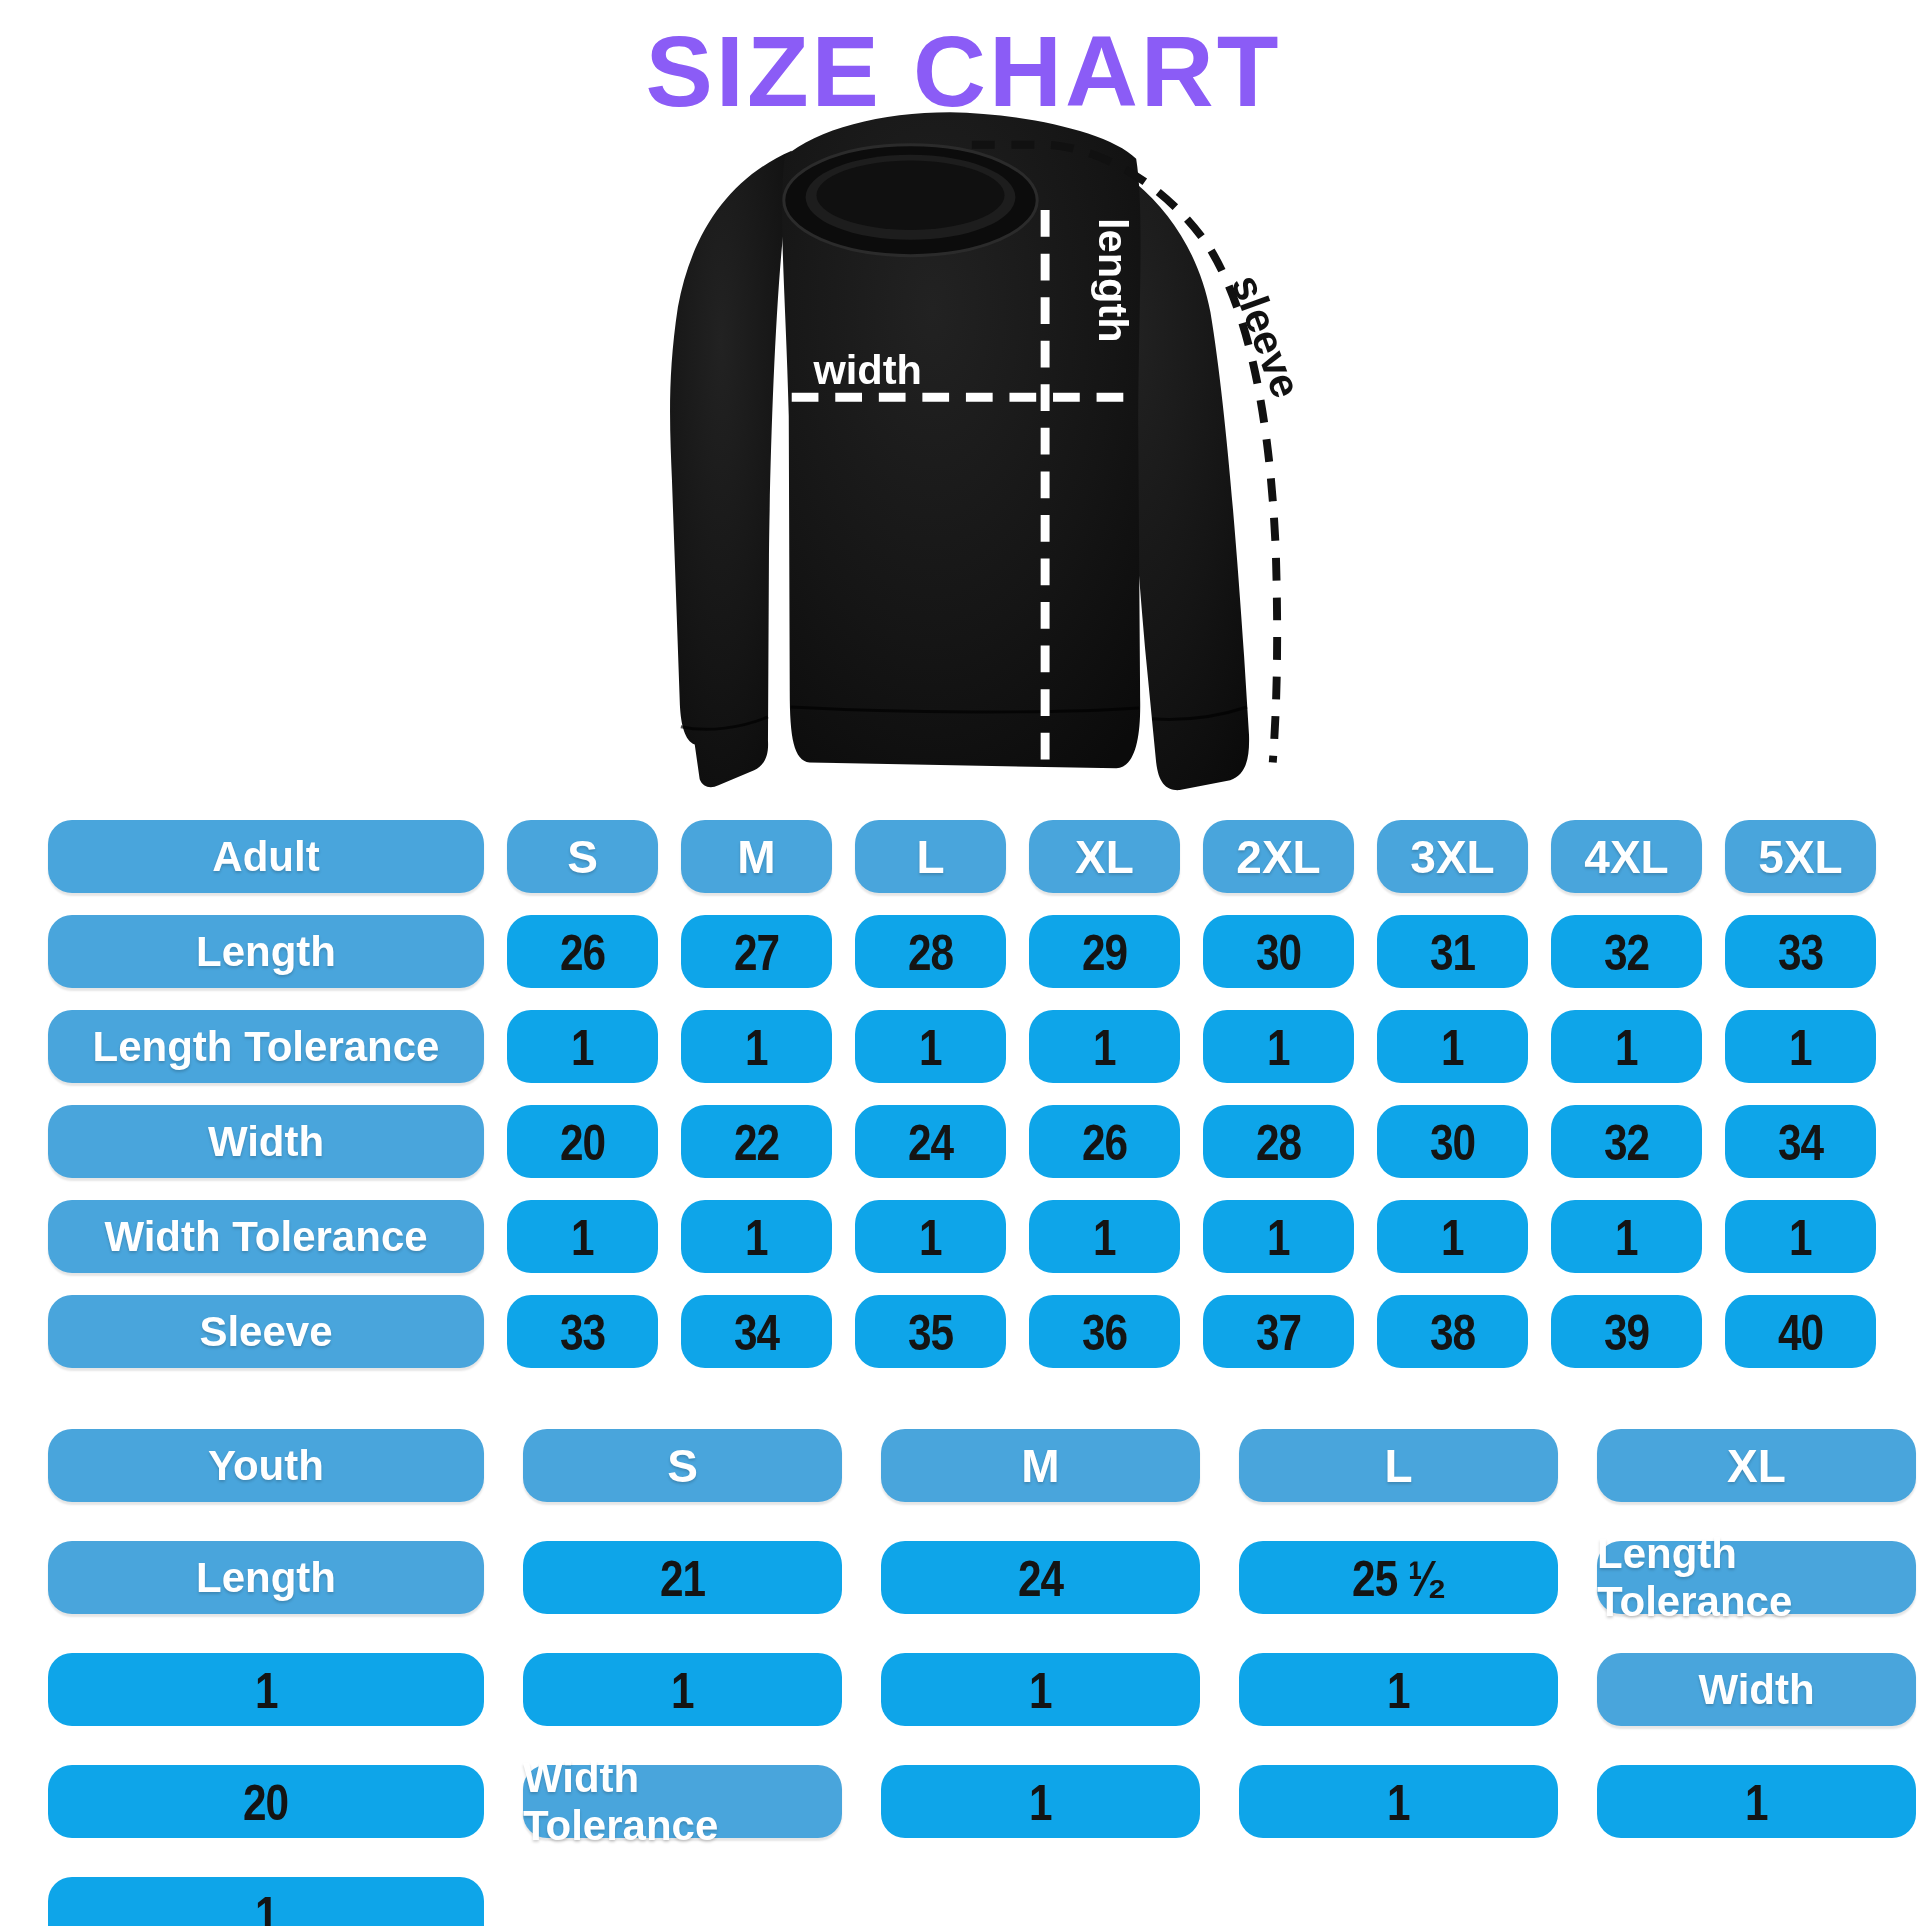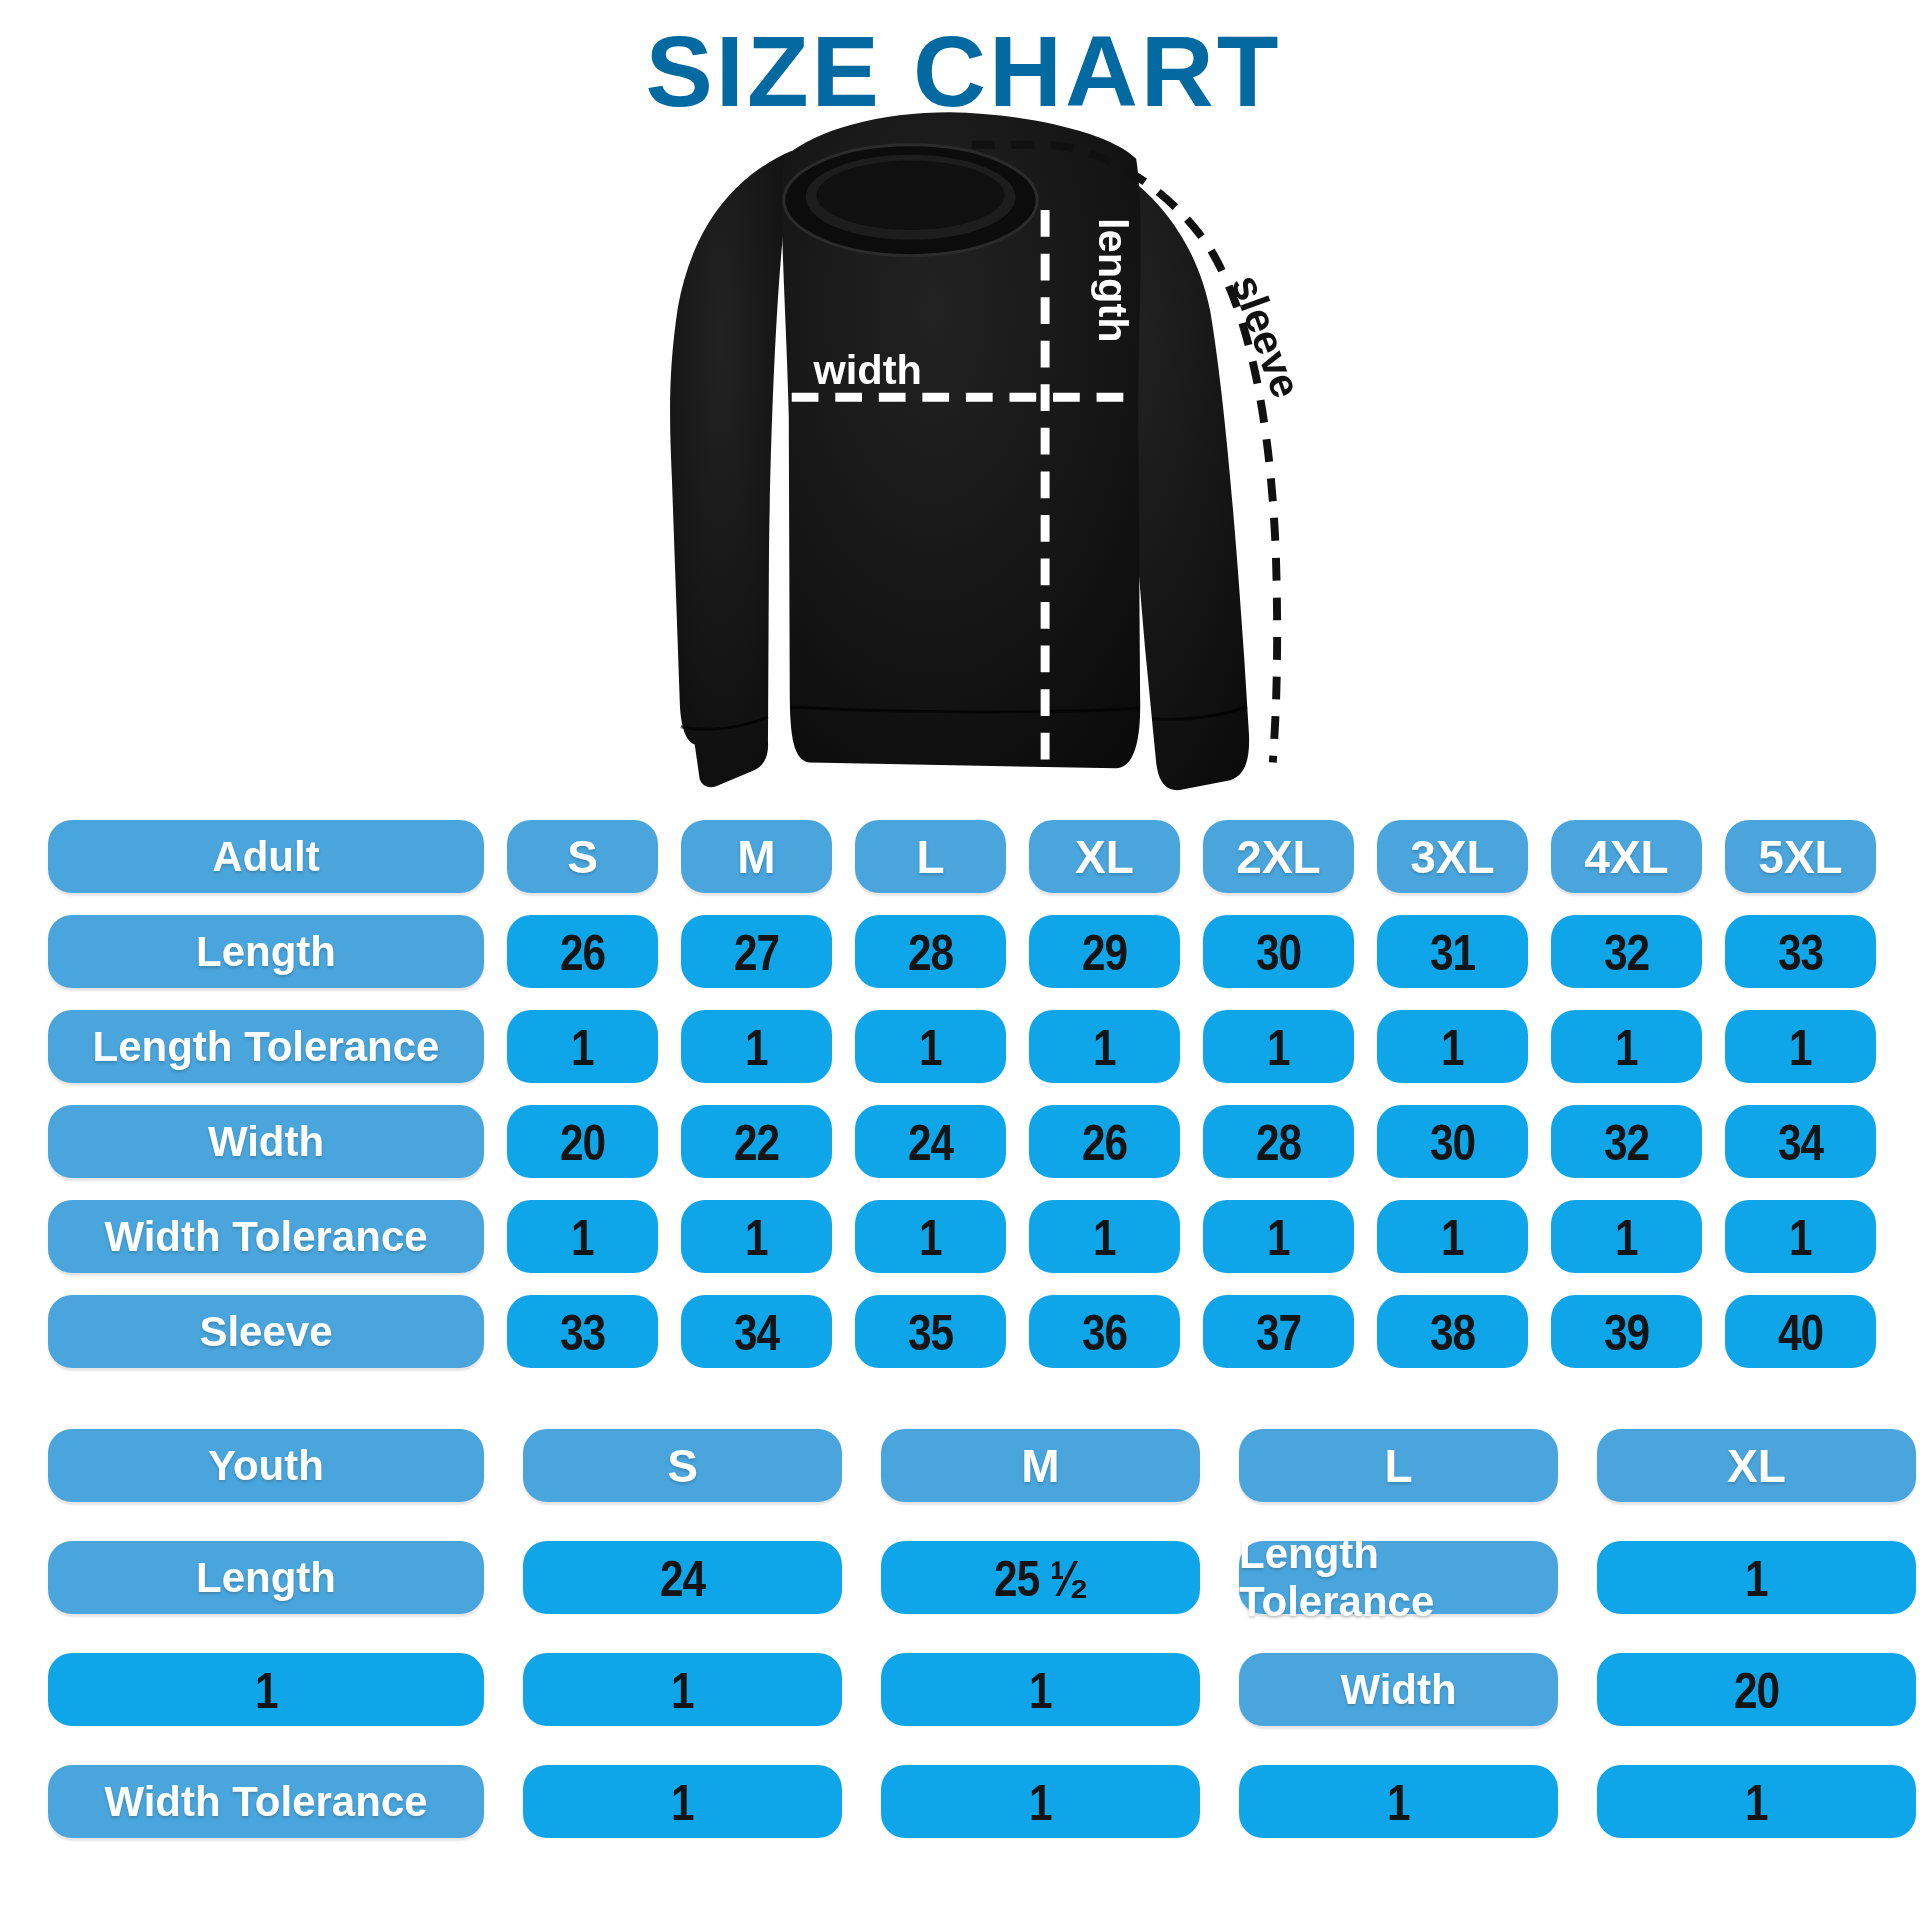--- a/index.html
+++ b/index.html
@@ -1,19 +1,19 @@
 <!DOCTYPE html>
 <html><head>
 <meta charset="utf-8">
 <style>
   html,body{margin:0;padding:0;background:#ffffff;}
   .canvas{position:relative;width:1927px;height:1927px;background:#ffffff;overflow:hidden;
           font-family:"Liberation Sans",sans-serif;}
   .title{position:absolute;top:14px;left:0;width:100%;text-align:center;
-         font-size:101px;font-weight:700;letter-spacing:3px;color:#0369a1;}
+         font-size:101px;font-weight:700;letter-spacing:3px;color:#8b5cf6;}
   .diagram{position:absolute;left:475px;top:94px;width:871px;height:738px;}
   .diagram svg{display:block;width:100%;height:100%;}
   .diagram text{font-family:"Liberation Sans",sans-serif;font-weight:700;}
 
   .table{position:absolute;left:48px;display:grid;}
   .adult-grid{top:820px;grid-template-columns:436px repeat(8,151px);column-gap:23px;
               grid-auto-rows:73px;row-gap:22px;}
   .youth-grid{top:1429px;grid-template-columns:436px repeat(4,319px);column-gap:33px;
               grid-auto-rows:73px;row-gap:23px;gap:39px;}
   .cell{display:flex;align-items:center;justify-content:center;border-radius:24px;}
@@ -279,20 +279,23 @@
       <div class="cell blue size">
         <span>L</span>
       </div>
       <div class="cell blue size">
         <span>XL</span>
       </div>
       <div class="cell blue label">
         <span>Length</span>
       </div>
       <div class="cell gray value">
+        <span class="num">21</span>
+      </div>
+      <div class="cell gray value">
         <span class="num">24</span>
       </div>
       <div class="cell gray value">
         <span class="num">25 ¹⁄₂</span>
       </div>
       <div class="cell blue label">
         <span>Length Tolerance</span>
       </div>
       <div class="cell gray value">
         <span class="num">1</span>

